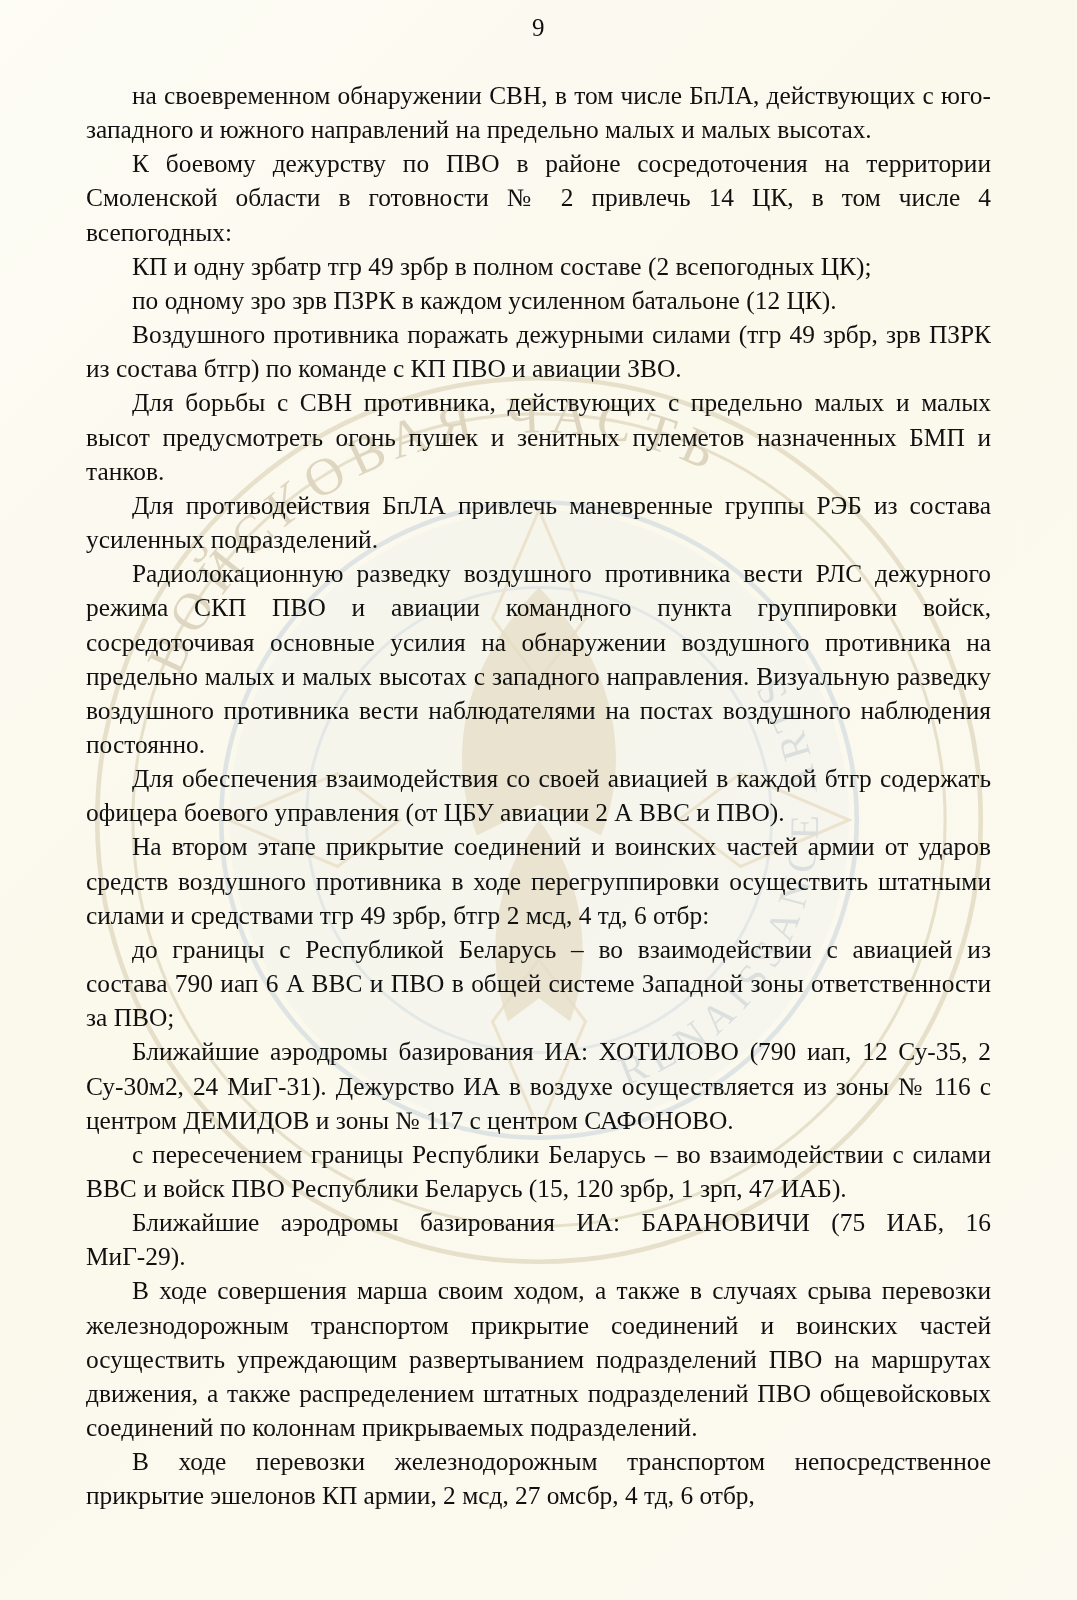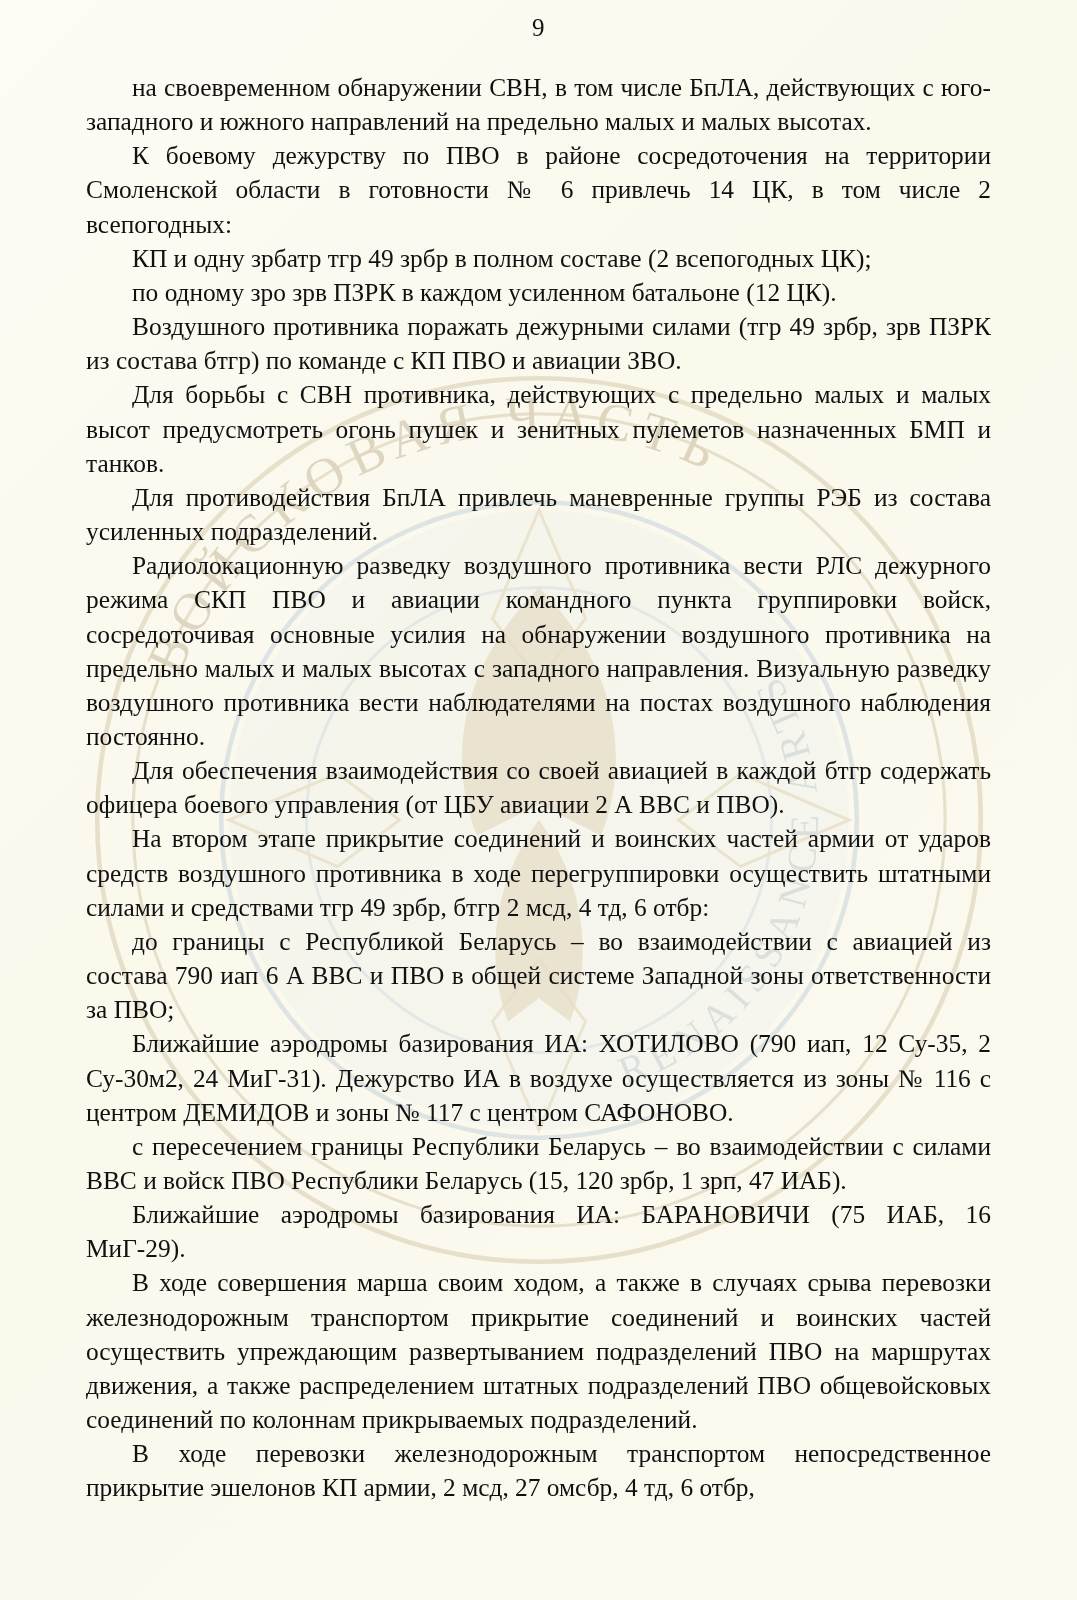--- a/index.html
+++ b/index.html
@@ -40,21 +40,21 @@
     z-index: 2;
     padding: 0;
   }
   .page-number {
     text-align: center;
     font-size: 25px;
     padding-top: 14px;
     letter-spacing: 0.5px;
   }
   .body-text {
-    margin: 8px auto;
+    margin: 16px auto;
     width: 905px;
     padding-top: 20px;
     font-size: 25.4px;
     line-height: 1.345;
     text-align: justify;
     text-justify: inter-word;
     hyphens: none;
   }
   .para {
     margin: 0;
@@ -99,21 +99,21 @@
         <textPath href="#wmInnerPath" startOffset="30%">RENAISSANCE ARTS</textPath>
       </text>
     </svg>
   </div>
 
   <div class="content">
     <div class="page-number">9</div>
 
     <div class="body-text">
       <p class="para">на своевременном обнаружении СВН, в том числе БпЛА, действующих с юго-западного и южного направлений на предельно малых и малых высотах.</p>
-      <p class="para">К боевому дежурству по ПВО в районе сосредоточения на территории Смоленской области в готовности № 6 привлечь 14 ЦК, в том числе 2 всепогодных:</p>
+      <p class="para">К боевому дежурству по ПВО в районе сосредоточения на территории Смоленской области в готовности № 2 привлечь 14 ЦК, в том числе 4 всепогодных:</p>
       <p class="para">КП и одну зрбатр тгр 49 зрбр в полном составе (2 всепогодных ЦК);</p>
       <p class="para">по одному зро зрв ПЗРК в каждом усиленном батальоне (12 ЦК).</p>
       <p class="para">Воздушного противника поражать дежурными силами (тгр 49 зрбр, зрв ПЗРК из состава бтгр) по команде с КП ПВО и авиации ЗВО.</p>
       <p class="para">Для борьбы с СВН противника, действующих с предельно малых и малых высот предусмотреть огонь пушек и зенитных пулеметов назначенных БМП и танков.</p>
       <p class="para">Для противодействия БпЛА привлечь маневренные группы РЭБ из состава усиленных подразделений.</p>
       <p class="para">Радиолокационную разведку воздушного противника вести РЛС дежурного режима СКП ПВО и авиации командного пункта группировки войск, сосредоточивая основные усилия на обнаружении воздушного противника на предельно малых и малых высотах с западного направления. Визуальную разведку воздушного противника вести наблюдателями на постах воздушного наблюдения постоянно.</p>
       <p class="para">Для обеспечения взаимодействия со своей авиацией в каждой бтгр содержать офицера боевого управления (от ЦБУ авиации 2 А ВВС и ПВО).</p>
       <p class="para">На втором этапе прикрытие соединений и воинских частей армии от ударов средств воздушного противника в ходе перегруппировки осуществить штатными силами и средствами тгр 49 зрбр, бтгр 2 мсд, 4 тд, 6 отбр:</p>
       <p class="para">до границы с Республикой Беларусь – во взаимодействии с авиацией из состава 790 иап 6 А ВВС и ПВО в общей системе Западной зоны ответственности за ПВО;</p>
       <p class="para">Ближайшие аэродромы базирования ИА: ХОТИЛОВО (790 иап, 12 Су-35, 2 Су-30м2, 24 МиГ-31). Дежурство ИА в воздухе осуществляется из зоны № 116 с центром ДЕМИДОВ и зоны № 117 с центром САФОНОВО.</p>

